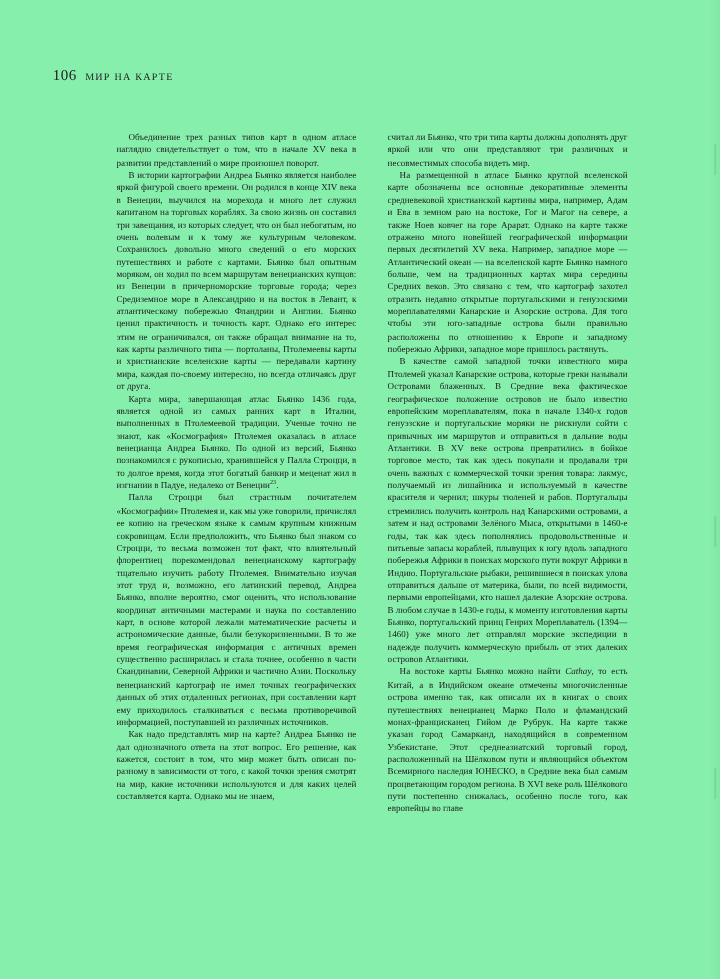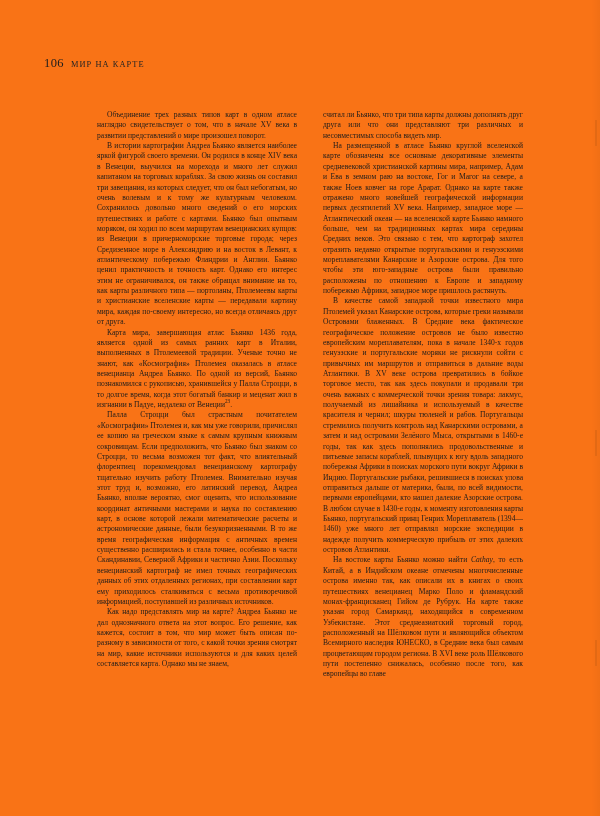--- a/index.html
+++ b/index.html
@@ -13,21 +13,21 @@
     height: 816px;
     overflow: hidden;
     font-family: "Liberation Serif", "DejaVu Serif", serif;
     color: #1a1a1a;
     position: relative;
   }
 
   .page {
     position: absolute;
     inset: 0;
-    background: #f97316;
+    background: #86efac;
   }
 
   
   .running-head {
     position: absolute;
     left: 44px;
     top: 56px;
     display: flex;
     align-items: baseline;
     gap: 7px;
@@ -117,21 +117,21 @@
 
     <div class="col">
       <p class="para">Объединение трех разных типов карт в одном атласе наглядно свидетельствует о том, что в начале XV века в развитии представлений о мире произошел поворот.</p>
       <p class="para">В истории картографии Андреа Бьянко является наиболее яркой фигурой своего времени. Он родился в конце XIV века в Венеции, выучился на морехода и много лет служил капитаном на торговых кораблях. За свою жизнь он составил три завещания, из которых следует, что он был небогатым, но очень волевым и к тому же культурным человеком. Сохранилось довольно много сведений о его морских путешествиях и работе с картами. Бьянко был опытным моряком, он ходил по всем маршрутам венецианских купцов: из Венеции в причерноморские торговые города; через Средиземное море в Александрию и на восток в Левант, к атлантическому побережью Фландрии и Англии. Бьянко ценил практичность и точность карт. Однако его интерес этим не ограничивался, он также обращал внимание на то, как карты различного типа — портоланы, Птолемеевы карты и христианские вселенские карты — передавали картину мира, каждая по-своему интересно, но всегда отличаясь друг от друга.</p>
       <p class="para"><span>Карта мира, завершающая атлас Бьянко 1436 года, является одной из самых ранних карт в Италии, выполненных в Птолемеевой традиции. Ученые точно не знают, как «Космография» Птолемея оказалась в атласе венецианца Андреа Бьянко. По одной из версий, Бьянко познакомился с рукописью, хранившейся у Палла Строцци, в то долгое время, когда этот богатый банкир и меценат жил в изгнании в Падуе, недалеко от Венеции</span><span class="fn">23</span>.</p>
       <p class="para">Палла Строцци был страстным почитателем «Космографии» Птолемея и, как мы уже говорили, причислял ее копию на греческом языке к самым крупным книжным сокровищам. Если предположить, что Бьянко был знаком со Строцци, то весьма возможен тот факт, что влиятельный флорентиец порекомендовал венецианскому картографу тщательно изучить работу Птолемея. Внимательно изучая этот труд и, возможно, его латинский перевод, Андреа Бьянко, вполне вероятно, смог оценить, что использование координат античными мастерами и наука по составлению карт, в основе которой лежали математические расчеты и астрономические данные, были безукоризненными. В то же время географическая информация с античных времен существенно расширилась и стала точнее, особенно в части Скандинавии, Северной Африки и частично Азии. Поскольку венецианский картограф не имел точных географических данных об этих отдаленных регионах, при составлении карт ему приходилось сталкиваться с весьма противоречивой информацией, поступавшей из различных источников.</p>
       <p class="para">Как надо представлять мир на карте? Андреа Бьянко не дал однозначного ответа на этот вопрос. Его решение, как кажется, состоит в том, что мир может быть описан по-разному в зависимости от того, с какой точки зрения смотрят на мир, какие источники используются и для каких целей составляется карта. Однако мы не знаем,</p>
     </div>
 
     <div class="col">
-      <p class="para noindent">считал ли Бьянко, что три типа карты должны дополнять друг друга или что они представляют три различных и несовместимых способа видеть мир.</p>
+      <p class="para noindent">считал ли Бьянко, что три типа карты должны дополнять друг яркой или что они представляют три различных и несовместимых способа видеть мир.</p>
       <p class="para">На размещенной в атласе Бьянко круглой вселенской карте обозначены все основные декоративные элементы средневековой христианской картины мира, например, Адам и Ева в земном раю на востоке, Гог и Магог на севере, а также Ноев ковчег на горе Арарат. Однако на карте также отражено много новейшей географической информации первых десятилетий XV века. Например, западное море — Атлантический океан — на вселенской карте Бьянко намного больше, чем на традиционных картах мира середины Средних веков. Это связано с тем, что картограф захотел отразить недавно открытые португальскими и генуэзскими мореплавателями Канарские и Азорские острова. Для того чтобы эти юго-западные острова были правильно расположены по отношению к Европе и западному побережью Африки, западное море пришлось растянуть.</p>
       <p class="para">В качестве самой западной точки известного мира Птолемей указал Канарские острова, которые греки называли Островами блаженных. В Средние века фактическое географическое положение островов не было известно европейским мореплавателям, пока в начале 1340-х годов генуэзские и португальские моряки не рискнули сойти с привычных им маршрутов и отправиться в дальние воды Атлантики. В XV веке острова превратились в бойкое торговое место, так как здесь покупали и продавали три очень важных с коммерческой точки зрения товара: лакмус, получаемый из лишайника и используемый в качестве красителя и чернил; шкуры тюленей и рабов. Португальцы стремились получить контроль над Канарскими островами, а затем и над островами Зелёного Мыса, открытыми в 1460-е годы, так как здесь пополнялись продовольственные и питьевые запасы кораблей, плывущих к югу вдоль западного побережья Африки в поисках морского пути вокруг Африки в Индию. Португальские рыбаки, решившиеся в поисках улова отправиться дальше от материка, были, по всей видимости, первыми европейцами, кто нашел далекие Азорские острова. В любом случае в 1430-е годы, к моменту изготовления карты Бьянко, португальский принц Генрих Мореплаватель (1394—1460) уже много лет отправлял морские экспедиции в надежде получить коммерческую прибыль от этих далеких островов Атлантики.</p>
       <p class="para"><span>На востоке карты Бьянко можно найти <span class="it">Cathay</span>, то есть Китай, а в Индийском океане отмечены многочисленные острова именно так, как описали их в книгах о своих путешествиях венецианец Марко Поло и фламандский монах-францисканец Гийом де Рубрук. На карте также указан город Самарканд, находящийся в современном Узбекистане. Этот среднеазиатский торговый город, расположенный на Шёлковом пути и являющийся объектом Всемирного наследия ЮНЕСКО, в Средние века был самым процветающим городом региона. В XVI веке роль Шёлкового пути постепенно снижалась, особенно после того, как европейцы во главе</span></p>
     </div>
 
   </div>
 
   <div class="edge-tint"></div>
   <div class="edge-mark" style="top:120px"></div>
   <div class="edge-mark" style="top:430px"></div>

